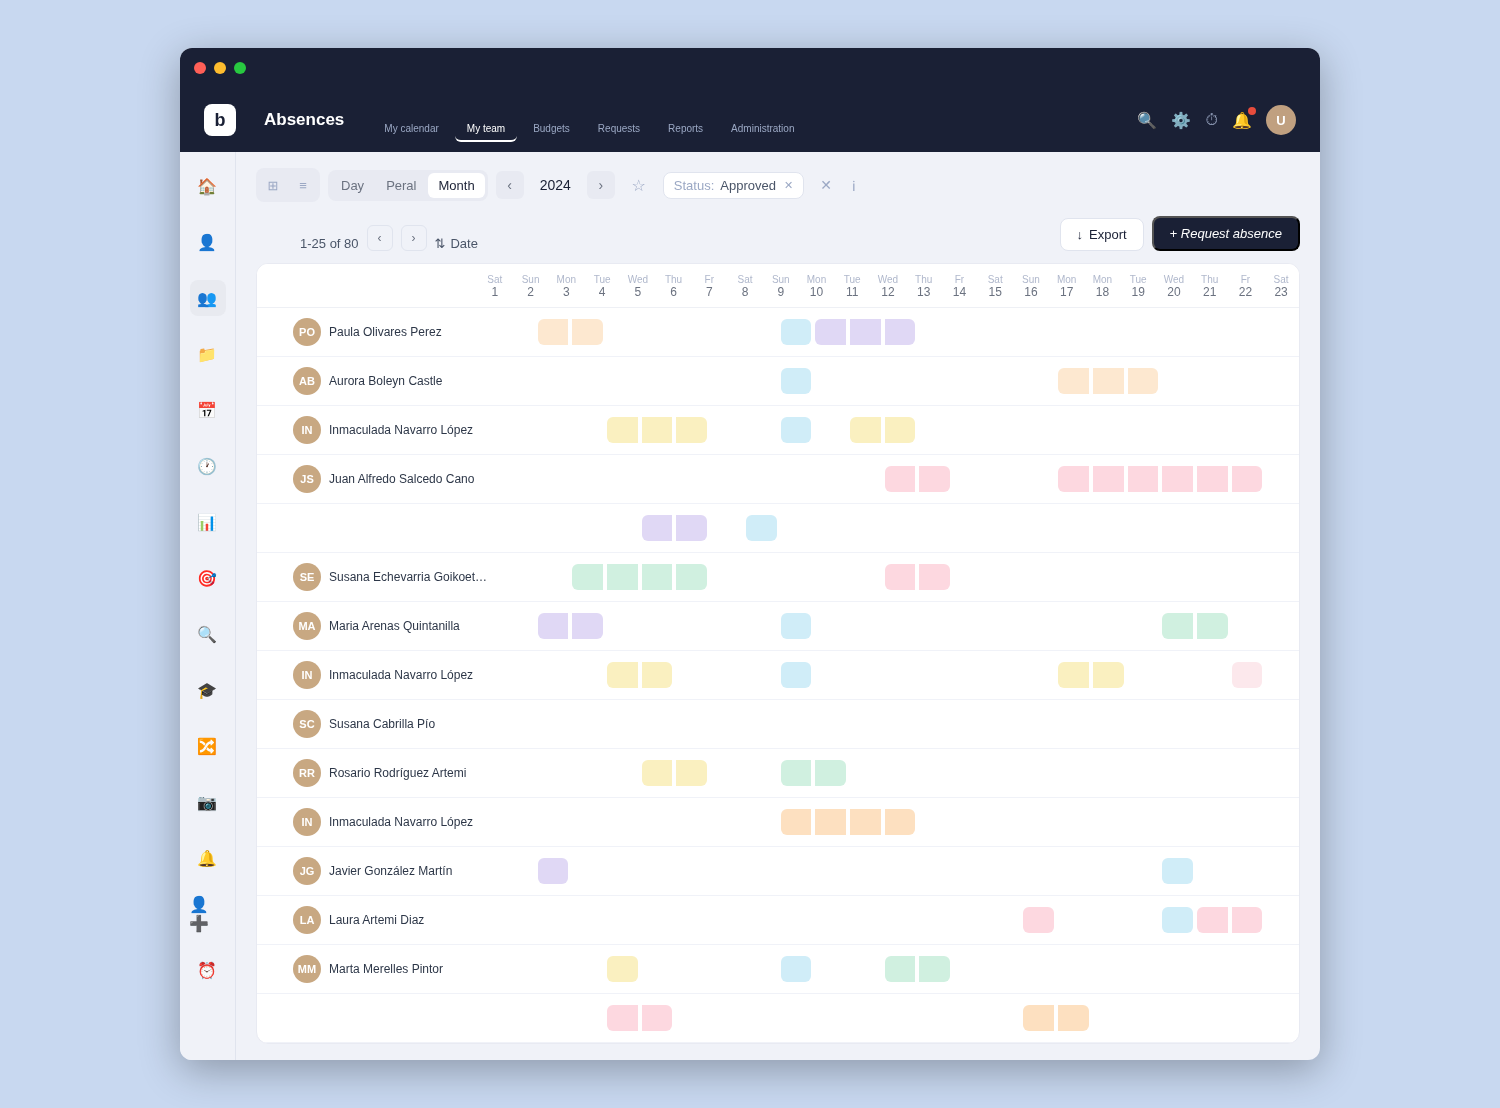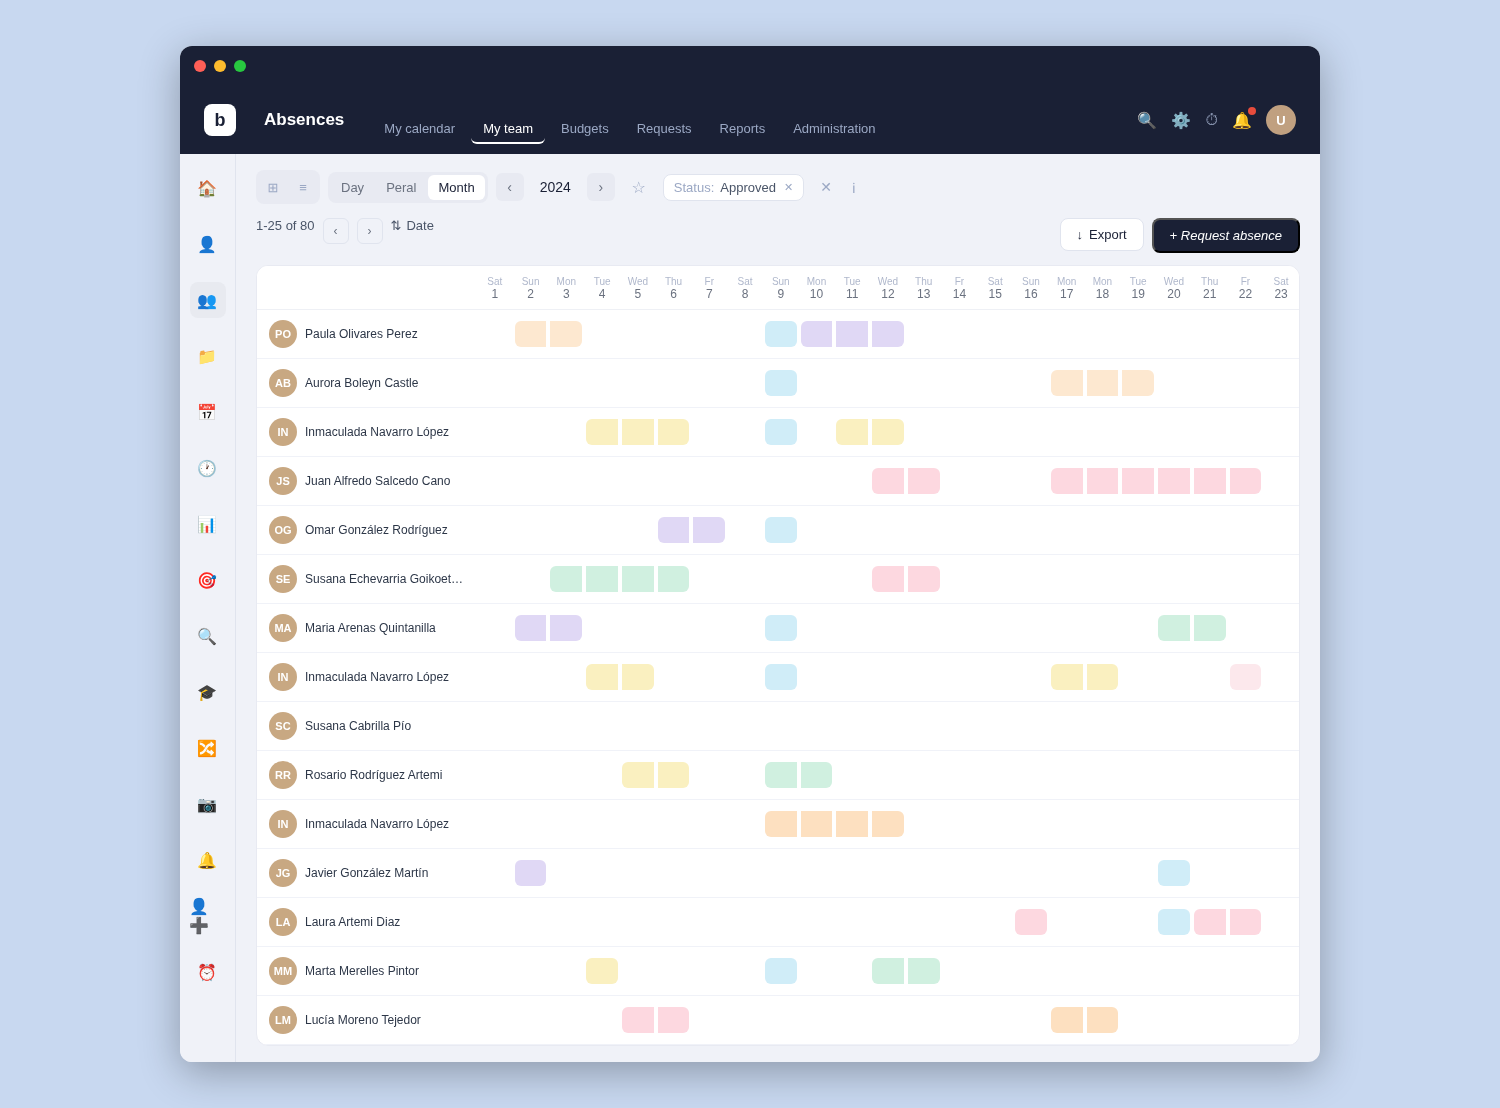--- a/index.html
+++ b/index.html
@@ -50,21 +50,21 @@
       font-size: 17px;
       font-weight: 600;
     }
     .nav-tabs {
       display: flex;
       gap: 4px;
       flex: 1;
     }
     .nav-tab {
       color: #9ba8c4;
-      font-size: 13px;
+      font-size: 10px;
       padding: 6px 12px;
       border-radius: 6px;
       cursor: pointer;
       border-bottom: 2px solid transparent;
       margin-top: 19px;
     }
     .nav-tab.active {
       color: #ffffff;
       border-bottom: 2px solid #fff;
     }
@@ -199,25 +199,26 @@
     .info-btn {
       width: 28px; height: 28px;
       display: flex; align-items: center; justify-content: center;
       cursor: pointer;
       color: #9ba8c4;
       font-size: 14px;
     }
     .toolbar-spacer { flex: 1; }
     .pagination {
       display: flex;
-      align-items: flex-start;
+      align-items: flex-end;
       gap: 8px;
       margin-bottom: 12px;
       font-size: 13px;
       color: #4a5568;
+      margin-left: 44px;
     }
     .page-arrow {
       width: 26px; height: 26px;
       display: flex; align-items: center; justify-content: center;
       border: 1px solid #e0e4ee;
       border-radius: 6px;
       cursor: pointer;
       color: #6b7280;
       font-size: 12px;
     }
@@ -289,20 +290,21 @@
       font-weight: 600;
       color: #4a5568;
       border-bottom: 1px solid #eef0f5;
     }
     .person-row {
       display: grid;
       grid-template-columns: 220px repeat(23, 1fr);
       border-bottom: 1px solid #f0f2f8;
       align-items: center;
       min-height: 48px;
+      padding-left: 24px;
     }
     .person-cell {
       display: flex;
       align-items: center;
       gap: 8px;
       padding: 6px 12px;
     }
     .person-avatar {
       width: 28px; height: 28px;
       border-radius: 50%;
@@ -614,24 +616,20 @@
                 </div>
                 <div class="cal-cell">
                   <div style="height: 26px; width: 100%; background: rgb(253, 216, 224); border-radius: 0px;"></div>
                 </div>
                 <div class="cal-cell">
                   <div style="height: 26px; width: 100%; background: rgb(253, 216, 224); border-radius: 0px 6px 6px 0px;"></div>
                 </div>
                 <div class="cal-cell"></div>
               </div>
               <div class="person-row">
-                <div class="person-cell">
-    <div class="person-avatar">OG</div>
-    <span class="person-name">Omar González Rodríguez</span>
-  </div>
                 <div class="cal-cell"></div>
                 <div class="cal-cell"></div>
                 <div class="cal-cell"></div>
                 <div class="cal-cell"></div>
                 <div class="cal-cell"></div>
                 <div class="cal-cell">
                   <div style="height: 26px; width: 100%; background: rgb(224, 216, 245); border-radius: 6px 0px 0px 6px;"></div>
                 </div>
                 <div class="cal-cell">
                   <div style="height: 26px; width: 100%; background: rgb(224, 216, 245); border-radius: 0px 6px 6px 0px;"></div>
@@ -980,24 +978,20 @@
                 <div class="cal-cell"></div>
                 <div class="cal-cell"></div>
                 <div class="cal-cell"></div>
                 <div class="cal-cell"></div>
                 <div class="cal-cell"></div>
                 <div class="cal-cell"></div>
                 <div class="cal-cell"></div>
                 <div class="cal-cell"></div>
               </div>
               <div class="person-row">
-                <div class="person-cell">
-    <div class="person-avatar">LM</div>
-    <span class="person-name">Lucía Moreno Tejedor</span>
-  </div>
                 <div class="cal-cell"></div>
                 <div class="cal-cell"></div>
                 <div class="cal-cell"></div>
                 <div class="cal-cell"></div>
                 <div class="cal-cell">
                   <div style="height: 26px; width: 100%; background: rgb(253, 216, 224); border-radius: 6px 0px 0px 6px;"></div>
                 </div>
                 <div class="cal-cell">
                   <div style="height: 26px; width: 100%; background: rgb(253, 216, 224); border-radius: 0px 6px 6px 0px;"></div>
                 </div>

